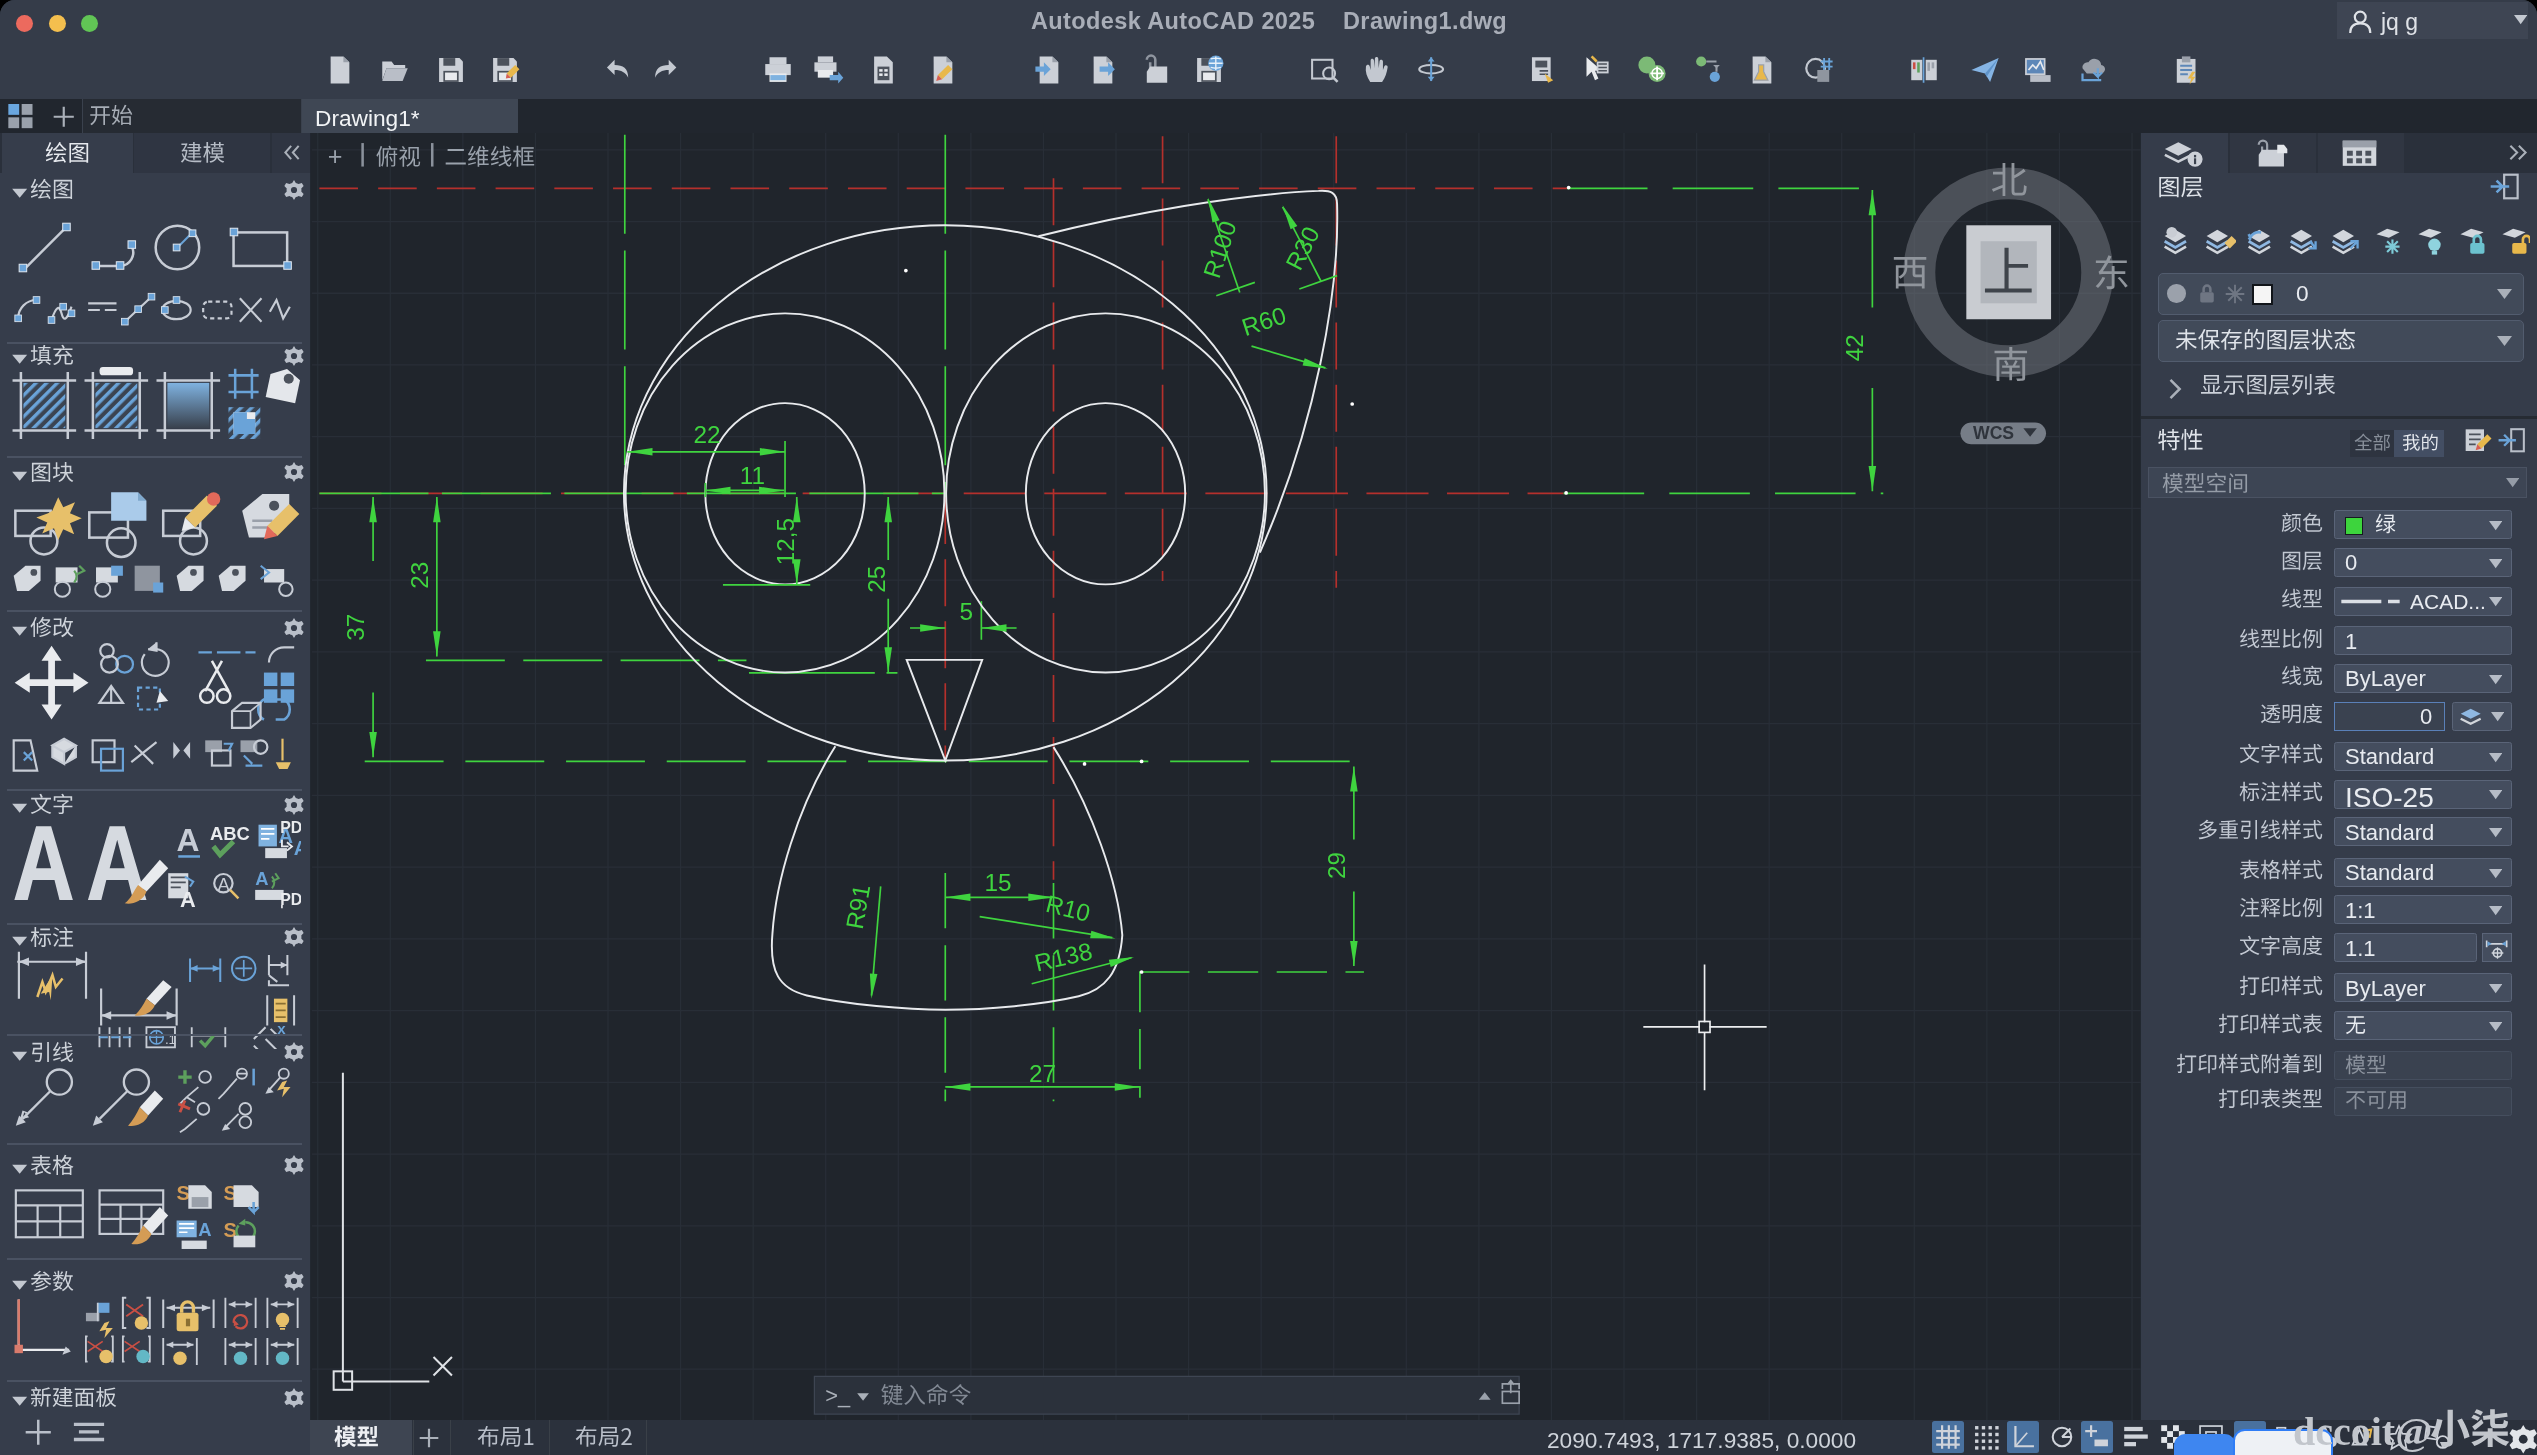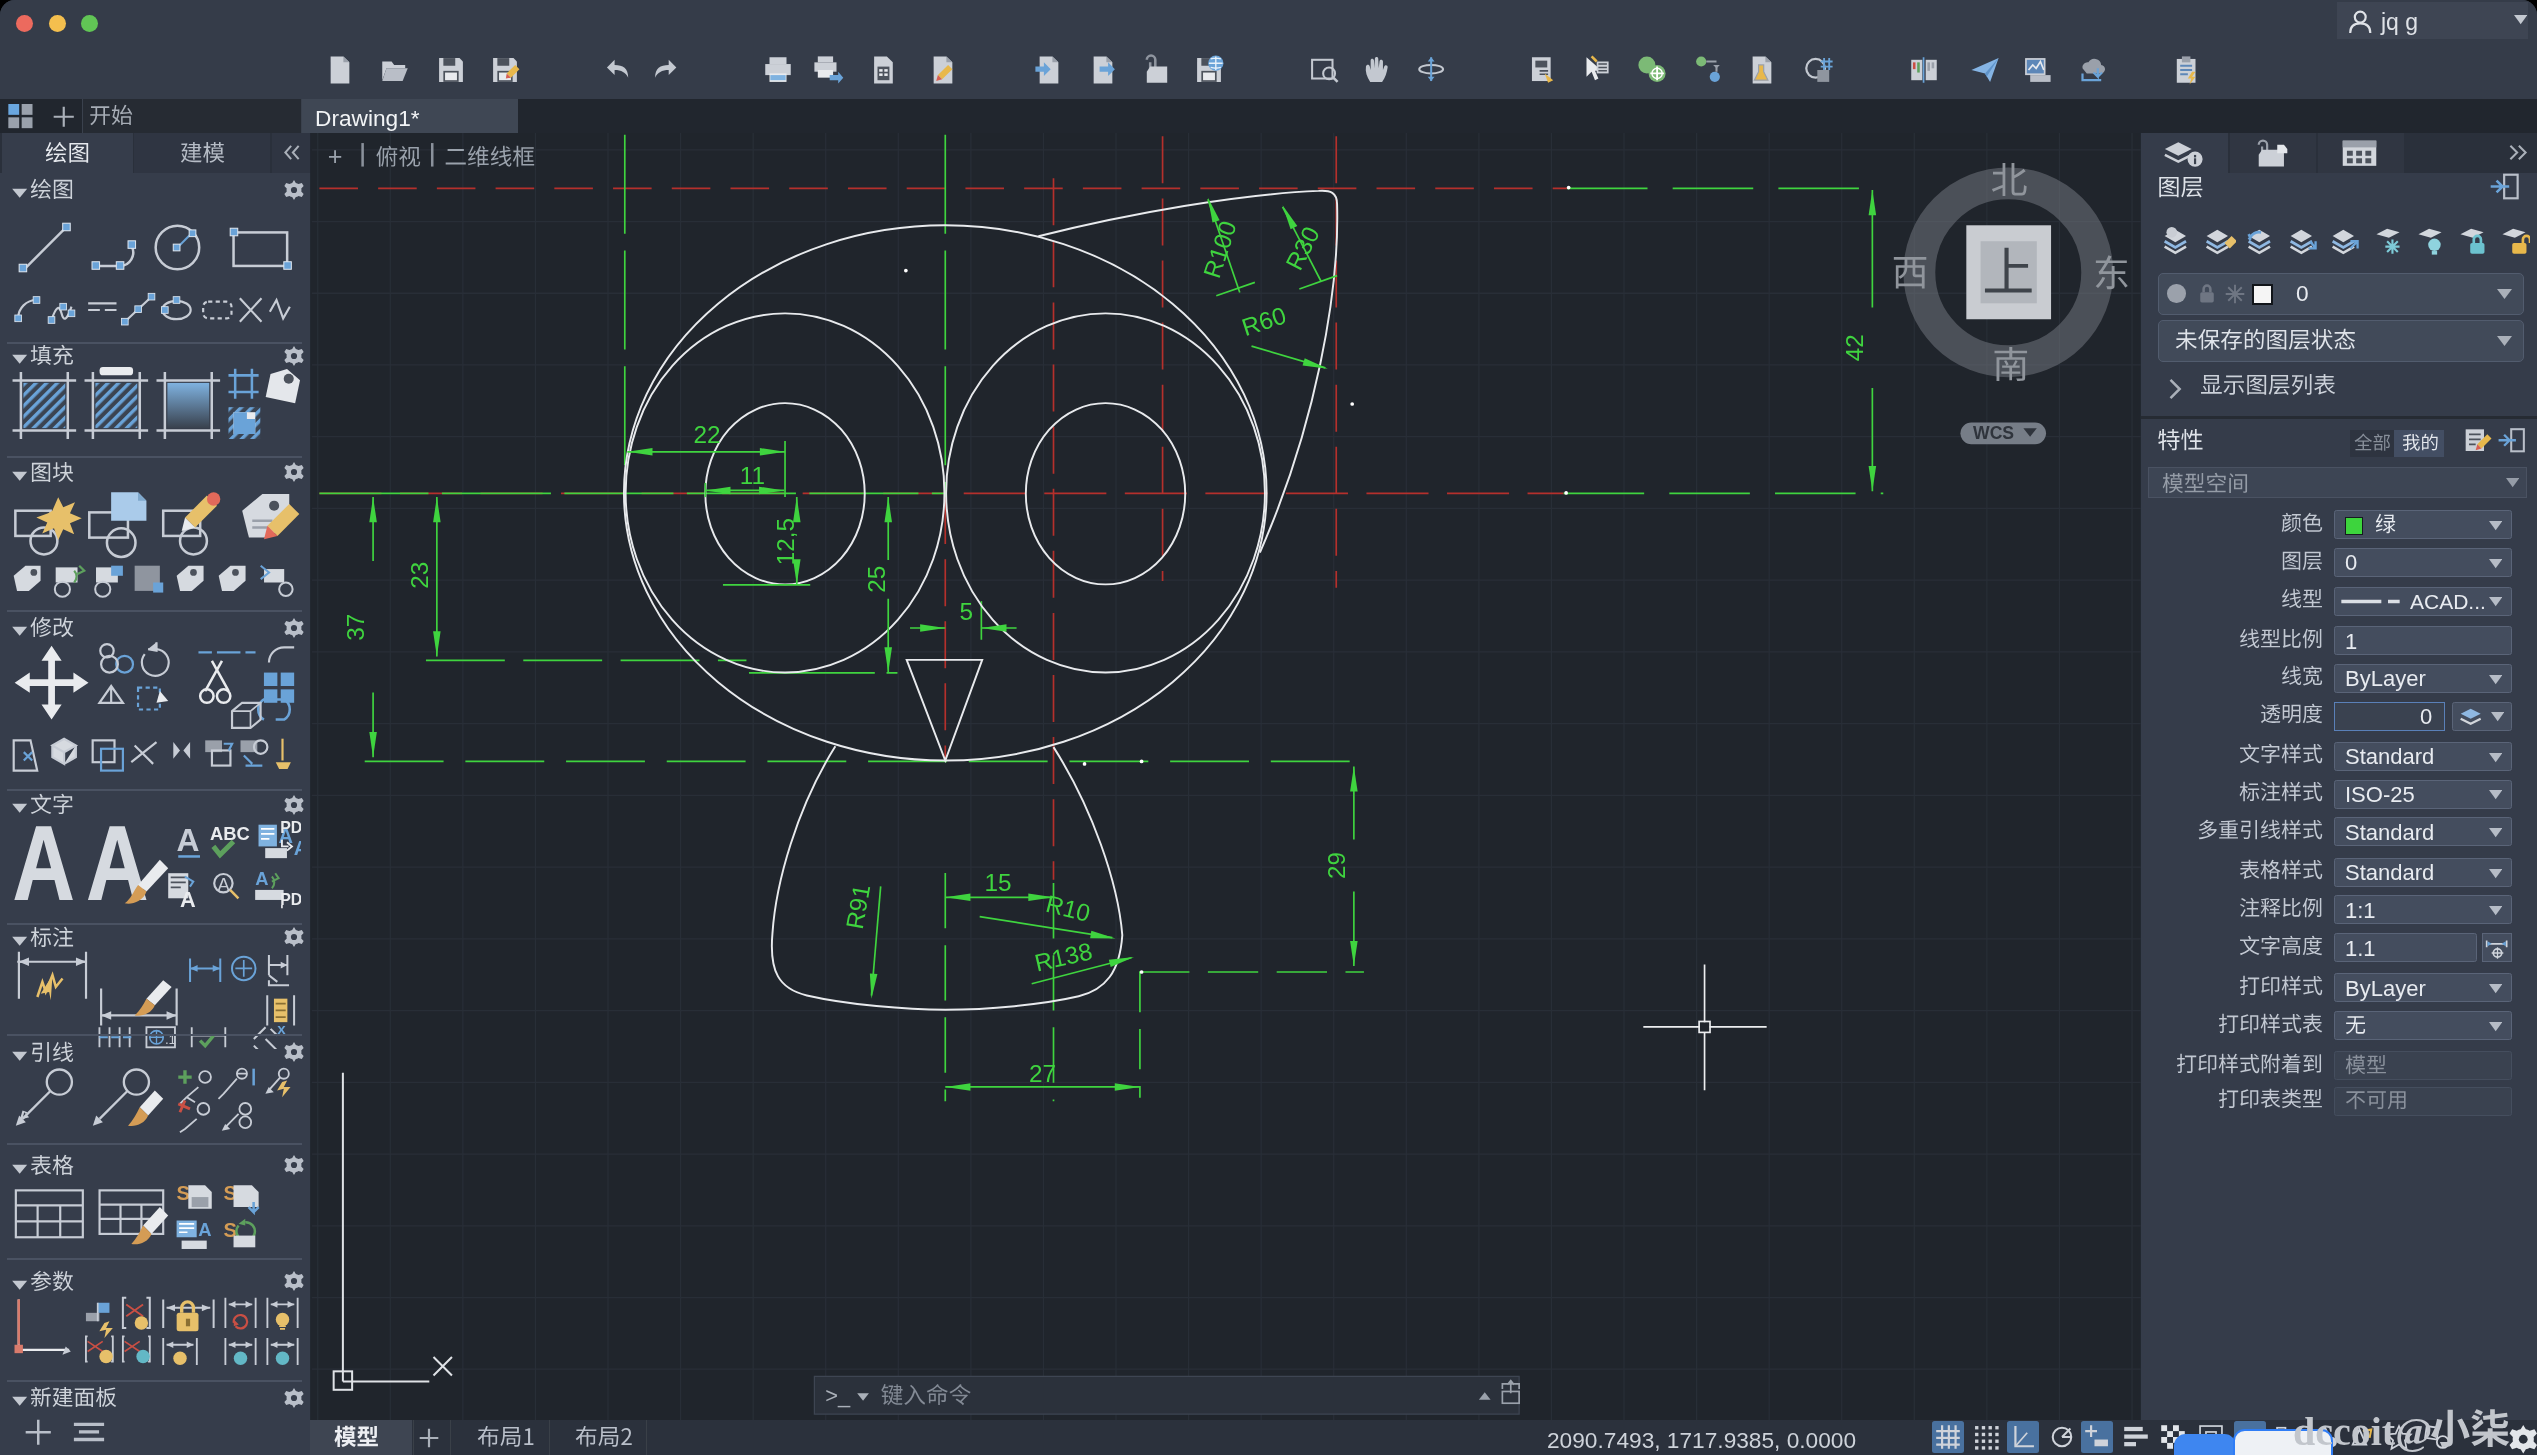--- a/index.html
+++ b/index.html
@@ -3,20 +3,21 @@
 *{margin:0;padding:0;box-sizing:border-box}
 html,body{width:2538px;height:1455px;background:#000;font-family:"Liberation Sans",sans-serif;overflow:hidden}
 #win{position:absolute;inset:0;background:#353c49;border-radius:15px 15px 0 0;overflow:hidden}
 .abs{position:absolute}
 </style></head><body>
 <div id="win">
 <div class="abs" style="left:0;top:0;width:2538px;height:99px;background:#353c49"></div>
     <div class="abs" style="left:16px;top:15px;width:17px;height:17px;border-radius:50%;background:#ec6a5e"></div>
     <div class="abs" style="left:49px;top:15px;width:17px;height:17px;border-radius:50%;background:#f4bf4e"></div>
     <div class="abs" style="left:81px;top:15px;width:17px;height:17px;border-radius:50%;background:#61c555"></div>
+    <div class="abs" style="left:0;top:8.4px;width:2538px;text-align:center;font-size:23.5px;font-weight:bold;color:#a9aeb8;letter-spacing:0.4px">Autodesk AutoCAD 2025&nbsp;&nbsp;&nbsp;&nbsp;Drawing1.dwg</div>
     <div class="abs" style="left:2337px;top:1.7px;width:191px;height:37px;background:#3e4553"></div>
     <svg class="abs" style="left:2346px;top:6.7px" width="28.5" height="28.5" viewBox="0 0 34 34">
 <circle cx="17" cy="12" r="6.5" fill="none" stroke="#dfe2e7" stroke-width="2.6"></circle>
 <path d="M5,31 C5,22 11,19.5 17,19.5 C23,19.5 29,22 29,31" fill="none" stroke="#dfe2e7" stroke-width="2.6"></path>
     </svg>
     <div class="abs" style="left:2381px;top:9.2px;font-size:23px;color:#dfe2e7">jq g</div>
     <svg class="abs" style="left:2514px;top:15px" width="13.4" height="10" viewBox="0 0 16 12">
       <polygon points="0,0 16,0 8,11" fill="#c3c8d0"></polygon>
     </svg>
     <svg class="abs" style="left:323px;top:53px" width="34" height="34" viewBox="-2 -2 40 40">
@@ -1100,21 +1101,21 @@
     </svg>
     <div class="abs" style="left:2334px;top:742px;width:178px;height:29px;background:#444d5e;border:0.8px solid #5a6478;border-radius:2.5px"></div>
     <div class="abs" style="left:2345px;top:744px;font-size:22px;color:#e8ebf0">Standard</div>
     <svg class="abs" style="left:2489px;top:753px" width="13.4" height="10" viewBox="0 0 16 12">
       <polygon points="0,0 16,0 8,11" fill="#b6bcc6"></polygon>
     </svg>
     <svg style="position:absolute;left:2239px;top:781px;overflow:visible" width="84" height="26" viewBox="0 0 100 31">
       <path fill="#c2c8d2" transform="translate(0 22.0)" d="M11.7 -19.1V-17.3H22.6V-19.1ZM19.5 -8.1C20.7 -5.6 21.8 -2.4 22.2 -0.4L23.9 -1.0C23.5 -3.0 22.3 -6.2 21.1 -8.6ZM12.3 -8.6C11.6 -5.9 10.5 -3.2 9.1 -1.4C9.5 -1.2 10.3 -0.7 10.6 -0.5C12.0 -2.4 13.2 -5.3 14.0 -8.2ZM10.6 -13.1V-11.4H15.9V-0.5C15.9 -0.1 15.8 -0.0 15.4 0.0C15.1 0.0 13.9 0.0 12.6 -0.0C12.9 0.6 13.2 1.4 13.2 1.9C15.0 1.9 16.1 1.9 16.9 1.6C17.6 1.2 17.8 0.7 17.8 -0.4V-11.4H23.9V-13.1ZM5.1 -21.0V-15.7H1.2V-14.0H4.7C3.8 -10.9 2.2 -7.2 0.6 -5.4C1.0 -4.9 1.5 -4.1 1.7 -3.6C2.9 -5.2 4.1 -7.9 5.1 -10.6V2.0H6.9V-11.1C7.8 -9.9 8.8 -8.3 9.2 -7.5L10.3 -9.0C9.8 -9.7 7.7 -12.5 6.9 -13.3V-14.0H10.2V-15.7H6.9V-21.0Z M27.4 -19.4C29.0 -18.6 31.1 -17.4 32.1 -16.6L33.2 -18.1C32.1 -18.9 30.0 -20.0 28.4 -20.7ZM26.1 -12.4C27.6 -11.7 29.7 -10.5 30.7 -9.7L31.7 -11.3C30.7 -12.1 28.6 -13.2 27.1 -13.8ZM26.8 0.5 28.4 1.7C29.9 -0.6 31.6 -3.8 32.9 -6.4L31.6 -7.6C30.1 -4.8 28.1 -1.5 26.8 0.5ZM38.7 -20.5C39.5 -19.2 40.4 -17.4 40.8 -16.3L42.6 -17.1C42.2 -18.2 41.3 -19.8 40.4 -21.1ZM33.4 -16.2V-14.5H39.9V-8.8H34.3V-7.0H39.9V-0.6H32.5V1.2H49.0V-0.6H41.9V-7.0H47.5V-8.8H41.9V-14.5H48.5V-16.2Z M61.0 -20.3C61.9 -19.0 62.8 -17.3 63.1 -16.2L64.9 -16.9C64.5 -18.0 63.5 -19.7 62.7 -20.9ZM70.5 -21.1C70.0 -19.6 69.0 -17.6 68.2 -16.2H60.0V-14.5H65.6V-11.0H60.8V-9.3H65.6V-5.8H59.0V-4.0H65.6V2.0H67.5V-4.0H73.7V-5.8H67.5V-9.3H72.4V-11.0H67.5V-14.5H73.2V-16.2H70.2C70.9 -17.4 71.8 -19.0 72.5 -20.4ZM54.6 -21.0V-16.2H51.4V-14.4H54.6C53.9 -11.0 52.3 -7.0 50.8 -4.9C51.1 -4.5 51.6 -3.7 51.8 -3.1C52.8 -4.6 53.8 -7.0 54.6 -9.6V2.0H56.4V-11.0C57.0 -9.8 57.8 -8.3 58.1 -7.5L59.3 -8.9C58.9 -9.6 57.0 -12.5 56.4 -13.4V-14.4H59.0V-16.2H56.4V-21.0Z M92.7 -19.8C94.0 -18.9 95.6 -17.5 96.3 -16.6L97.6 -17.8C96.9 -18.7 95.3 -20.0 94.0 -20.8ZM89.1 -20.9C89.1 -19.4 89.2 -17.8 89.2 -16.3H76.4V-14.5H89.4C90.0 -5.2 92.1 2.1 96.2 2.1C98.2 2.1 98.8 0.8 99.2 -3.6C98.7 -3.8 98.0 -4.2 97.5 -4.7C97.3 -1.3 97.1 0.1 96.4 0.1C93.9 0.1 92.0 -6.0 91.3 -14.5H98.7V-16.3H91.2C91.2 -17.8 91.1 -19.3 91.1 -20.9ZM76.5 -0.6 77.1 1.2C80.3 0.6 84.9 -0.5 89.1 -1.5L89.0 -3.2L83.6 -2.1V-9.0H88.3V-10.8H77.2V-9.0H81.8V-1.7Z"></path>
     </svg>
     <div class="abs" style="left:2334px;top:780px;width:178px;height:29px;background:#444d5e;border:0.8px solid #5a6478;border-radius:2.5px"></div>
-    <div class="abs" style="left:2345px;top:782px;font-size:22px;color:#e8ebf0">ISO-25</div>
+    <div class="abs" style="left:2345px;top:782px;font-size:28px;color:#e8ebf0">ISO-25</div>
     <svg class="abs" style="left:2489px;top:790px" width="13.4" height="10" viewBox="0 0 16 12">
       <polygon points="0,0 16,0 8,11" fill="#b6bcc6"></polygon>
     </svg>
     <svg style="position:absolute;left:2197px;top:819px;overflow:visible" width="126" height="26" viewBox="0 0 150 31">
       <path fill="#c2c8d2" transform="translate(0 22.0)" d="M11.4 -21.1C9.8 -19.0 6.8 -16.5 2.8 -14.9C3.2 -14.6 3.8 -14.0 4.1 -13.5C6.4 -14.6 8.3 -15.8 9.9 -17.1H17.0C15.7 -15.6 14.0 -14.2 12.0 -13.1C11.1 -13.9 9.9 -14.7 8.8 -15.3L7.5 -14.4C8.5 -13.8 9.6 -13.0 10.4 -12.2C7.7 -10.9 4.8 -10.0 2.0 -9.5C2.3 -9.1 2.7 -8.3 2.9 -7.9C9.4 -9.2 16.7 -12.6 19.9 -18.2L18.7 -18.9L18.4 -18.8H11.8C12.4 -19.4 13.0 -20.0 13.5 -20.6ZM15.5 -12.3C13.7 -9.9 10.1 -7.1 5.0 -5.2C5.4 -4.9 5.9 -4.2 6.2 -3.8C9.3 -5.1 11.9 -6.6 14.0 -8.3H20.8C19.6 -6.4 17.8 -4.8 15.6 -3.6C14.7 -4.4 13.5 -5.4 12.5 -6.1L11.0 -5.2C11.9 -4.4 13.1 -3.5 13.9 -2.7C10.4 -1.1 6.2 -0.2 1.9 0.2C2.2 0.7 2.5 1.5 2.7 2.1C11.5 1.0 20.1 -1.9 23.6 -9.3L22.4 -10.1L22.0 -10.0H15.9C16.5 -10.6 17.1 -11.2 17.6 -11.9Z M29.0 -13.5V-5.7H36.5V-4.0H28.2V-2.5H36.5V-0.3H26.3V1.2H48.7V-0.3H38.4V-2.5H47.2V-4.0H38.4V-5.7H46.2V-13.5H38.4V-15.0H48.6V-16.6H38.4V-18.5C41.3 -18.7 44.0 -19.0 46.2 -19.4L45.2 -20.9C41.2 -20.2 34.1 -19.7 28.3 -19.5C28.5 -19.2 28.7 -18.5 28.7 -18.1C31.2 -18.1 33.9 -18.2 36.5 -18.4V-16.6H26.4V-15.0H36.5V-13.5ZM30.8 -9.0H36.5V-7.1H30.8ZM38.4 -9.0H44.3V-7.1H38.4ZM30.8 -12.2H36.5V-10.3H30.8ZM38.4 -12.2H44.3V-10.3H38.4Z M69.5 -20.8V2.0H71.4V-20.8ZM53.6 -14.2C53.2 -11.9 52.7 -8.8 52.2 -6.8H61.7C61.3 -2.6 60.9 -0.8 60.3 -0.3C60.0 -0.1 59.8 0.0 59.2 0.0C58.6 0.0 57.0 -0.0 55.3 -0.2C55.7 0.4 55.9 1.2 56.0 1.8C57.6 1.9 59.1 1.9 60.0 1.8C60.9 1.8 61.4 1.6 62.0 1.0C62.8 0.2 63.2 -2.1 63.6 -7.7C63.7 -8.0 63.7 -8.6 63.7 -8.6H54.5C54.8 -9.8 55.0 -11.1 55.2 -12.5H63.6V-20.0H52.7V-18.2H61.7V-14.2Z M76.3 -1.4 76.8 0.5C79.0 -0.2 82.0 -1.2 85.0 -2.0L84.7 -3.6C81.6 -2.7 78.4 -1.9 76.3 -1.4ZM92.6 -19.5C93.8 -18.9 95.4 -17.9 96.2 -17.2L97.3 -18.4C96.5 -19.1 94.9 -20.0 93.7 -20.6ZM76.8 -10.6C77.2 -10.8 77.8 -10.9 80.8 -11.3C79.7 -9.7 78.7 -8.4 78.2 -7.9C77.5 -7.0 76.9 -6.4 76.3 -6.3C76.6 -5.8 76.8 -4.9 77.0 -4.5C77.5 -4.9 78.3 -5.1 84.6 -6.4C84.5 -6.8 84.5 -7.5 84.6 -8.0L79.6 -7.1C81.5 -9.3 83.4 -12.1 85.0 -14.8L83.5 -15.8C83.0 -14.8 82.4 -13.9 81.9 -13.0L78.7 -12.7C80.2 -14.8 81.7 -17.5 82.7 -20.1L81.0 -20.9C80.0 -17.9 78.2 -14.7 77.6 -13.9C77.0 -13.1 76.6 -12.5 76.2 -12.4C76.4 -11.9 76.7 -11.0 76.8 -10.6ZM97.2 -8.7C96.2 -7.2 94.8 -5.7 93.2 -4.5C92.8 -5.8 92.5 -7.4 92.2 -9.2L98.6 -10.4L98.3 -12.0L92.0 -10.9C91.8 -11.9 91.7 -13.0 91.7 -14.2L97.9 -15.1L97.6 -16.8L91.5 -15.9C91.5 -17.5 91.5 -19.2 91.5 -21.1H89.6C89.6 -19.2 89.7 -17.4 89.8 -15.6L85.8 -15.0L86.1 -13.3L89.9 -13.9C90.0 -12.7 90.1 -11.6 90.2 -10.5L85.3 -9.6L85.6 -7.9L90.4 -8.8C90.7 -6.8 91.1 -4.9 91.7 -3.3C89.5 -1.9 87.1 -0.8 84.5 0.0C85.0 0.4 85.5 1.1 85.7 1.6C88.0 0.7 90.3 -0.4 92.3 -1.7C93.3 0.6 94.7 1.9 96.4 1.9C98.2 1.9 98.7 1.1 99.1 -1.7C98.7 -1.9 98.0 -2.3 97.7 -2.7C97.5 -0.5 97.3 0.1 96.6 0.1C95.5 0.1 94.6 -0.9 93.8 -2.8C95.8 -4.2 97.5 -6.0 98.8 -8.0Z M111.0 -20.3C111.9 -19.0 112.8 -17.3 113.1 -16.2L114.9 -16.9C114.5 -18.0 113.5 -19.7 112.7 -20.9ZM120.5 -21.1C120.0 -19.6 119.0 -17.6 118.2 -16.2H110.0V-14.5H115.6V-11.0H110.8V-9.3H115.6V-5.8H109.0V-4.0H115.6V2.0H117.5V-4.0H123.7V-5.8H117.5V-9.3H122.4V-11.0H117.5V-14.5H123.2V-16.2H120.2C120.9 -17.4 121.8 -19.0 122.5 -20.4ZM104.6 -21.0V-16.2H101.4V-14.4H104.6C103.8 -11.0 102.3 -7.0 100.8 -4.9C101.1 -4.5 101.6 -3.7 101.8 -3.1C102.8 -4.6 103.8 -7.0 104.6 -9.6V2.0H106.4V-11.0C107.0 -9.8 107.8 -8.3 108.2 -7.5L109.3 -8.9C108.9 -9.6 107.0 -12.5 106.4 -13.4V-14.4H109.0V-16.2H106.4V-21.0Z M142.7 -19.8C144.0 -18.9 145.6 -17.5 146.3 -16.6L147.6 -17.8C146.9 -18.7 145.3 -20.0 144.0 -20.8ZM139.1 -20.9C139.1 -19.4 139.2 -17.8 139.2 -16.3H126.4V-14.5H139.4C140.0 -5.2 142.1 2.1 146.2 2.1C148.2 2.1 148.8 0.8 149.2 -3.6C148.7 -3.8 147.9 -4.2 147.5 -4.7C147.3 -1.3 147.1 0.1 146.4 0.1C143.9 0.1 141.9 -6.0 141.3 -14.5H148.7V-16.3H141.2C141.2 -17.8 141.1 -19.3 141.1 -20.9ZM126.5 -0.6 127.1 1.2C130.3 0.6 134.9 -0.5 139.1 -1.5L139.0 -3.2L133.6 -2.1V-9.0H138.3V-10.8H127.2V-9.0H131.8V-1.7Z"></path>
     </svg>
     <div class="abs" style="left:2334px;top:817px;width:178px;height:29px;background:#444d5e;border:0.8px solid #5a6478;border-radius:2.5px"></div>
     <div class="abs" style="left:2345px;top:820px;font-size:22px;color:#e8ebf0">Standard</div>
     <svg class="abs" style="left:2489px;top:828px" width="13.4" height="10" viewBox="0 0 16 12">
       <polygon points="0,0 16,0 8,11" fill="#b6bcc6"></polygon>

